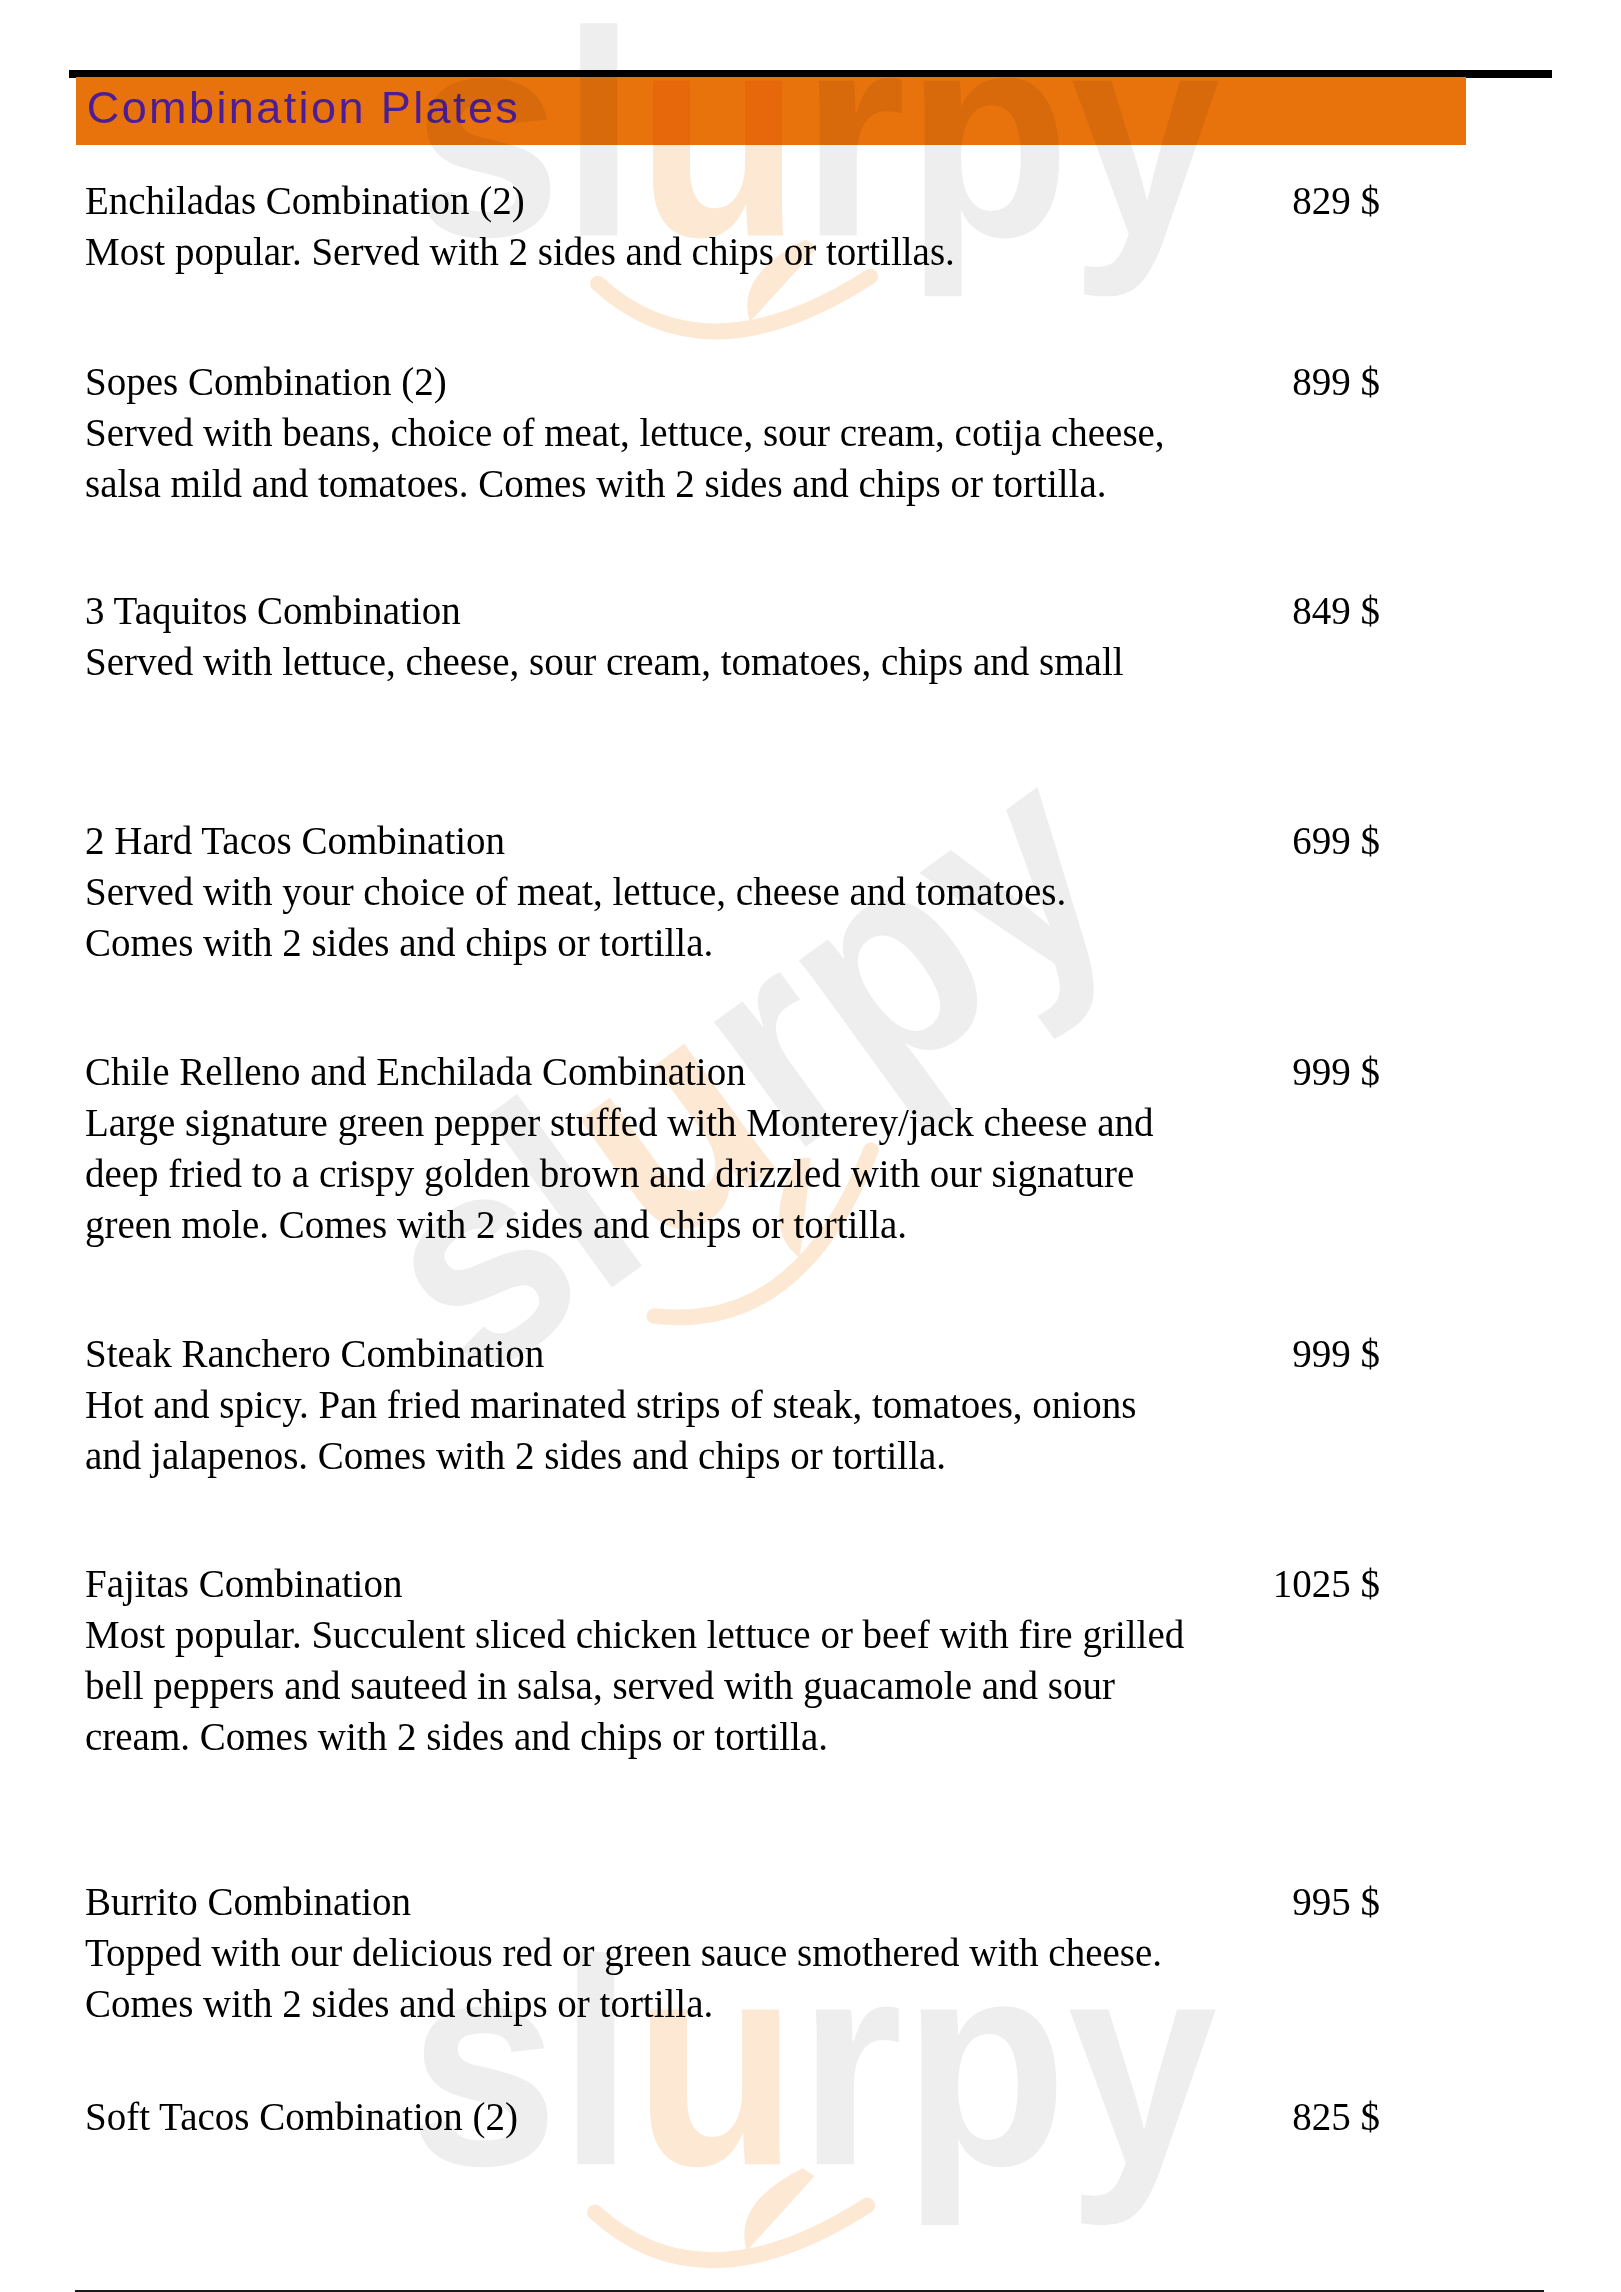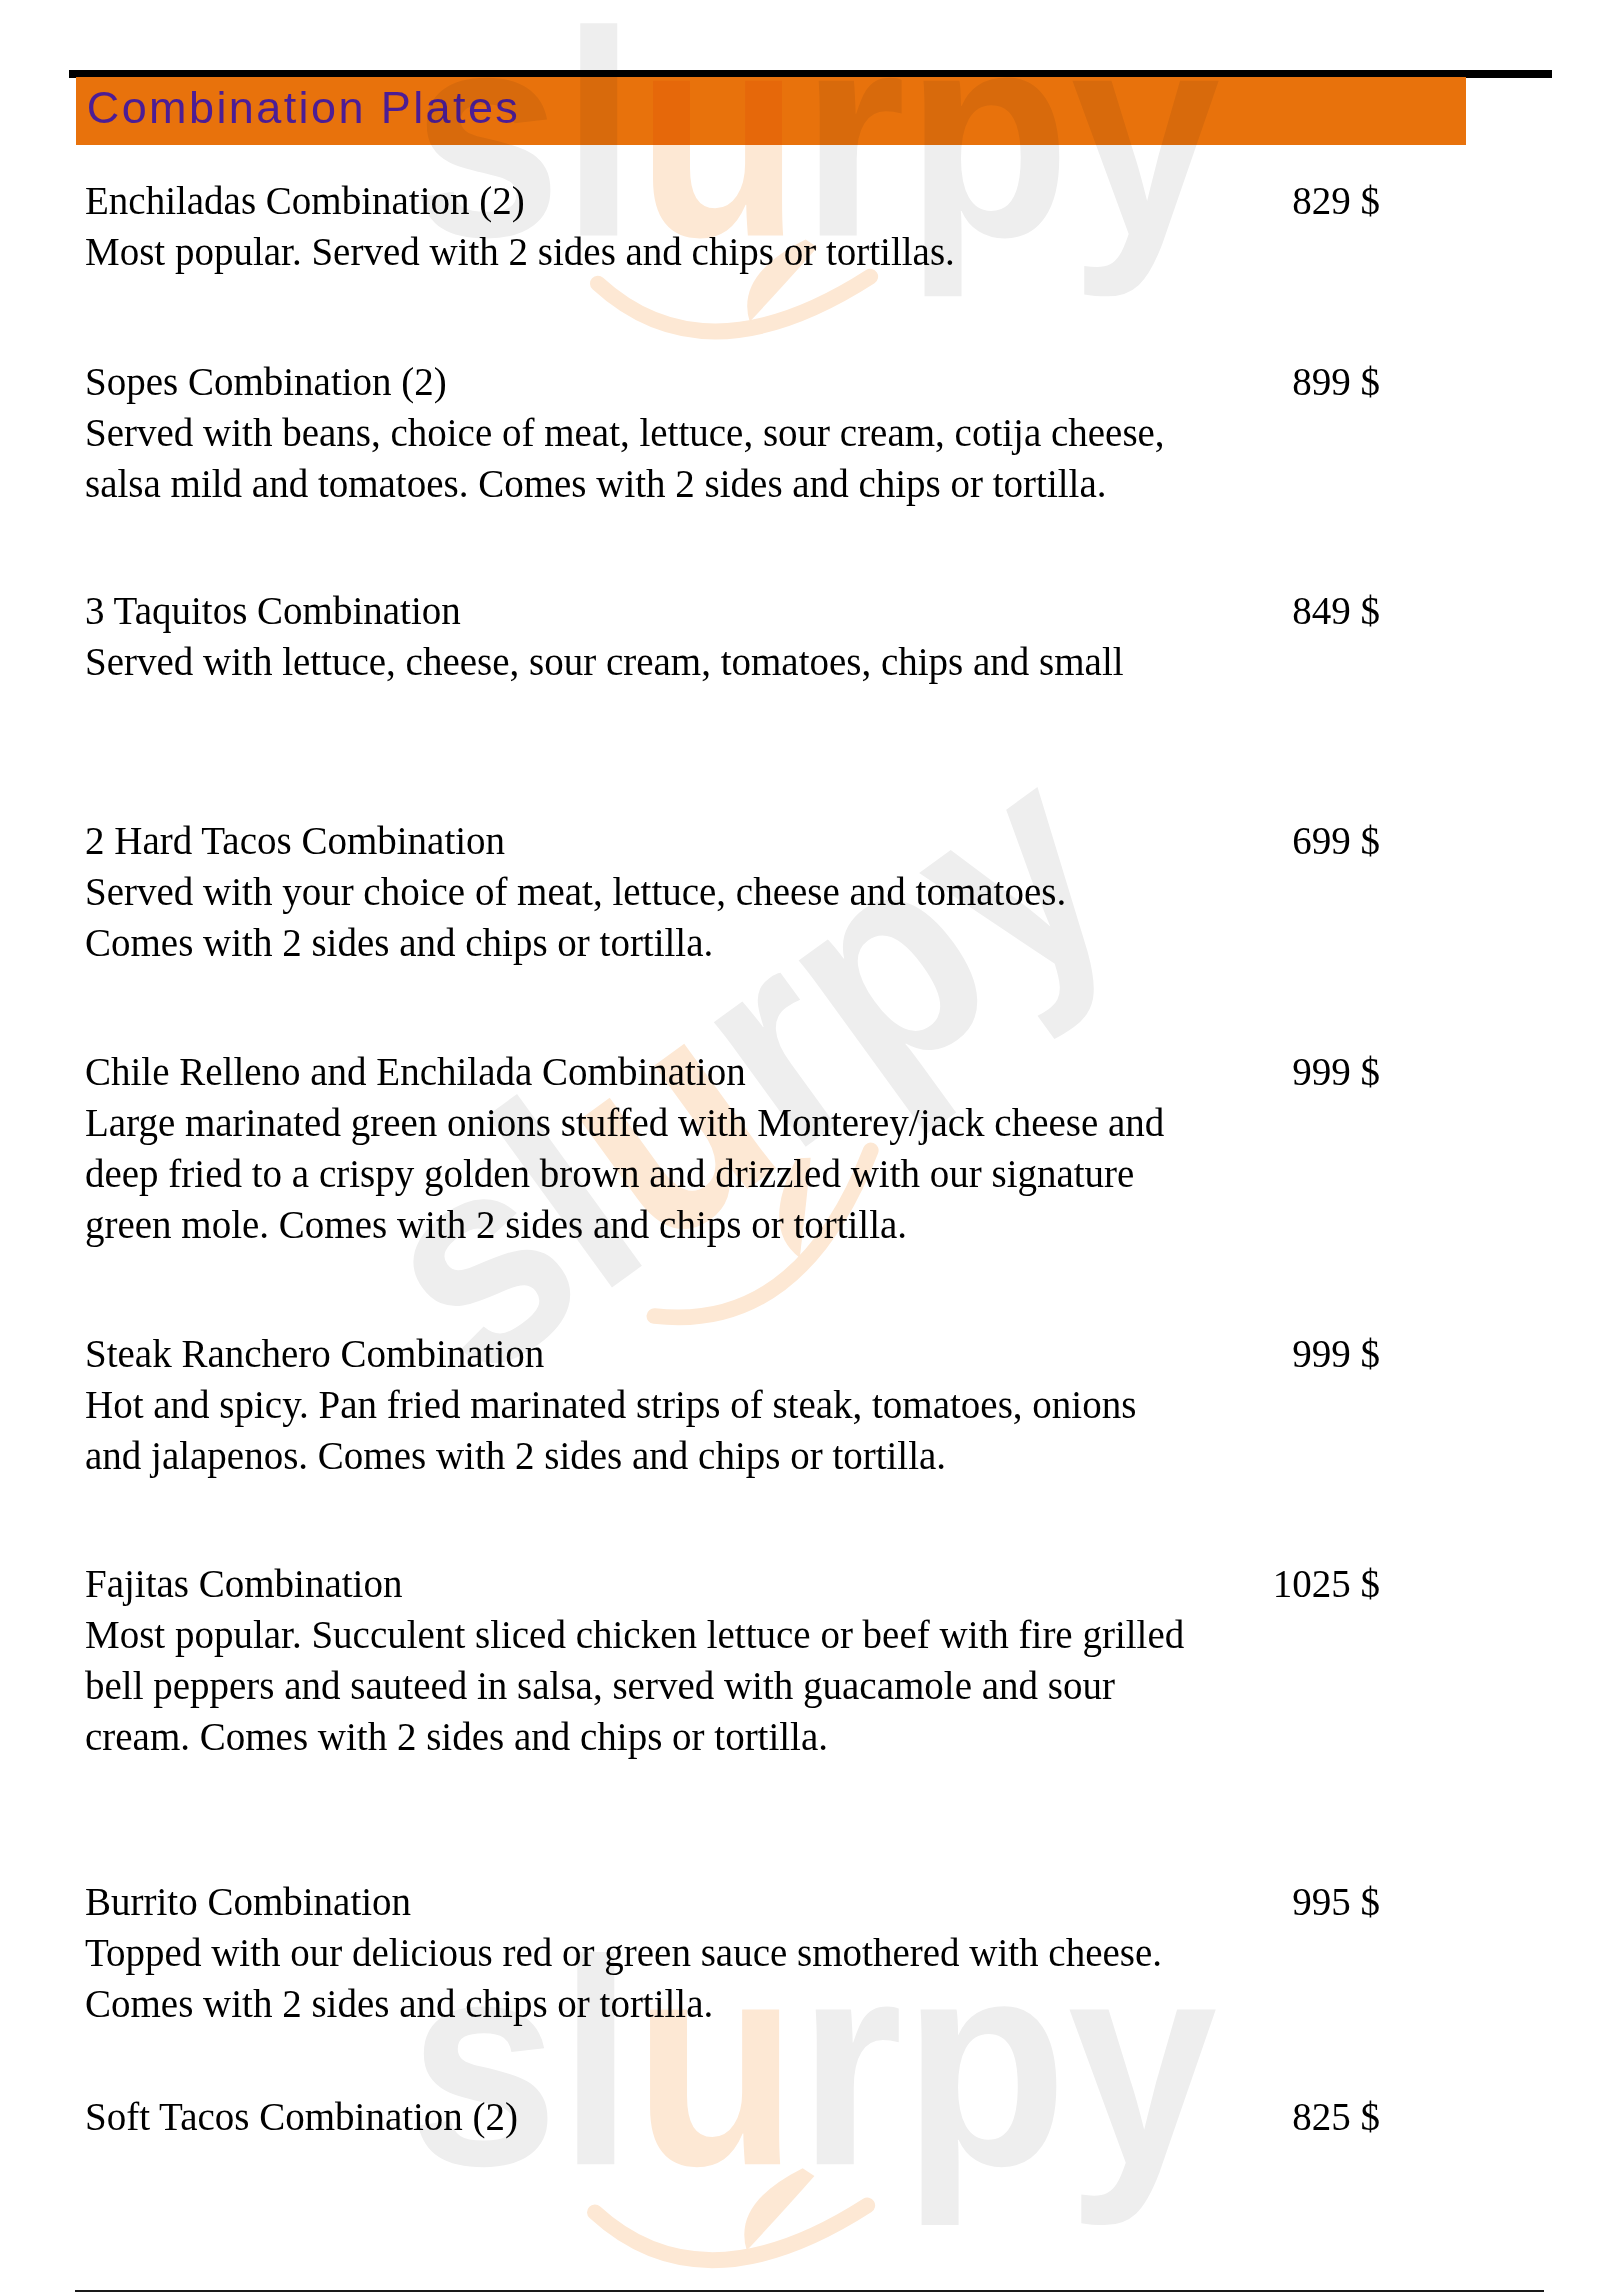--- a/index.html
+++ b/index.html
@@ -114,21 +114,21 @@
 <div class="menu-item" style="top:815px;">
   <span class="name">2 Hard Tacos Combination</span>
   <span class="price">699 $</span>
   <span class="desc-line">Served with your choice of meat, lettuce, cheese and tomatoes.</span>
   <span class="desc-line">Comes with 2 sides and chips or tortilla.</span>
 </div>
 
 <div class="menu-item" style="top:1046px;">
   <span class="name">Chile Relleno and Enchilada Combination</span>
   <span class="price">999 $</span>
-  <span class="desc-line">Large marinated green onions stuffed with Monterey/jack cheese and</span>
+  <span class="desc-line">Large signature green pepper stuffed with Monterey/jack cheese and</span>
   <span class="desc-line">deep fried to a crispy golden brown and drizzled with our signature</span>
   <span class="desc-line">green mole. Comes with 2 sides and chips or tortilla.</span>
 </div>
 
 <div class="menu-item" style="top:1328px;">
   <span class="name">Steak Ranchero Combination</span>
   <span class="price">999 $</span>
   <span class="desc-line">Hot and spicy. Pan fried marinated strips of steak, tomatoes, onions</span>
   <span class="desc-line">and jalapenos. Comes with 2 sides and chips or tortilla.</span>
 </div>

